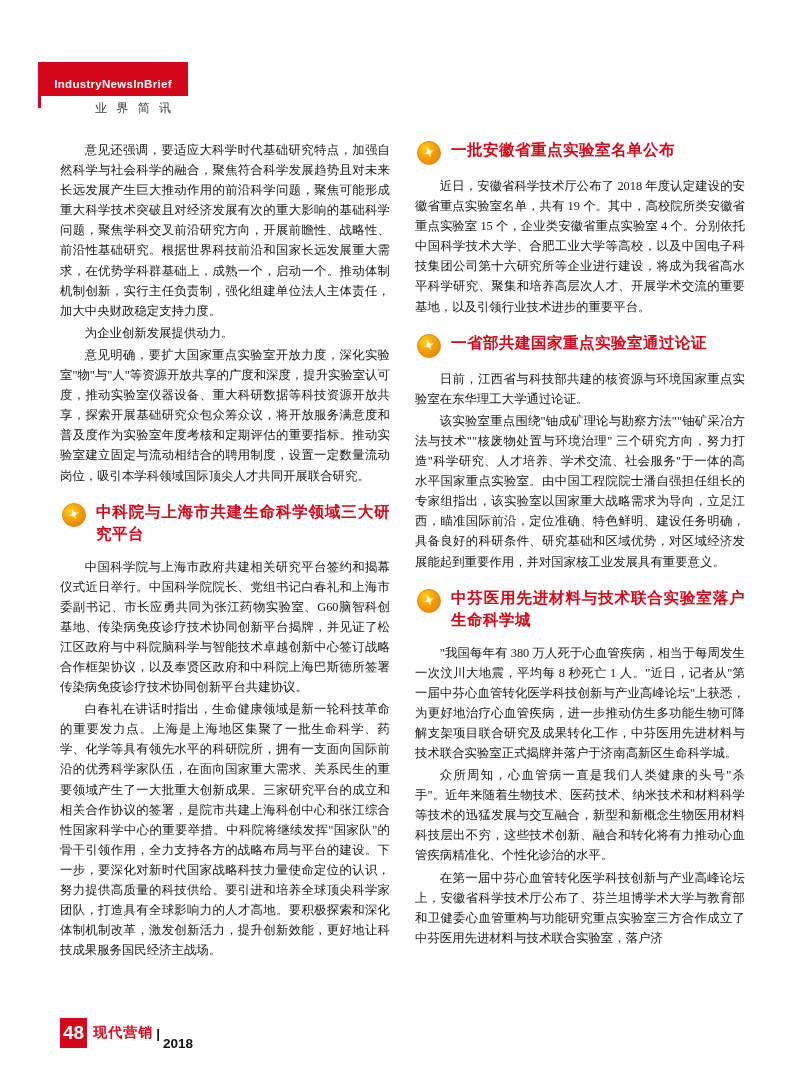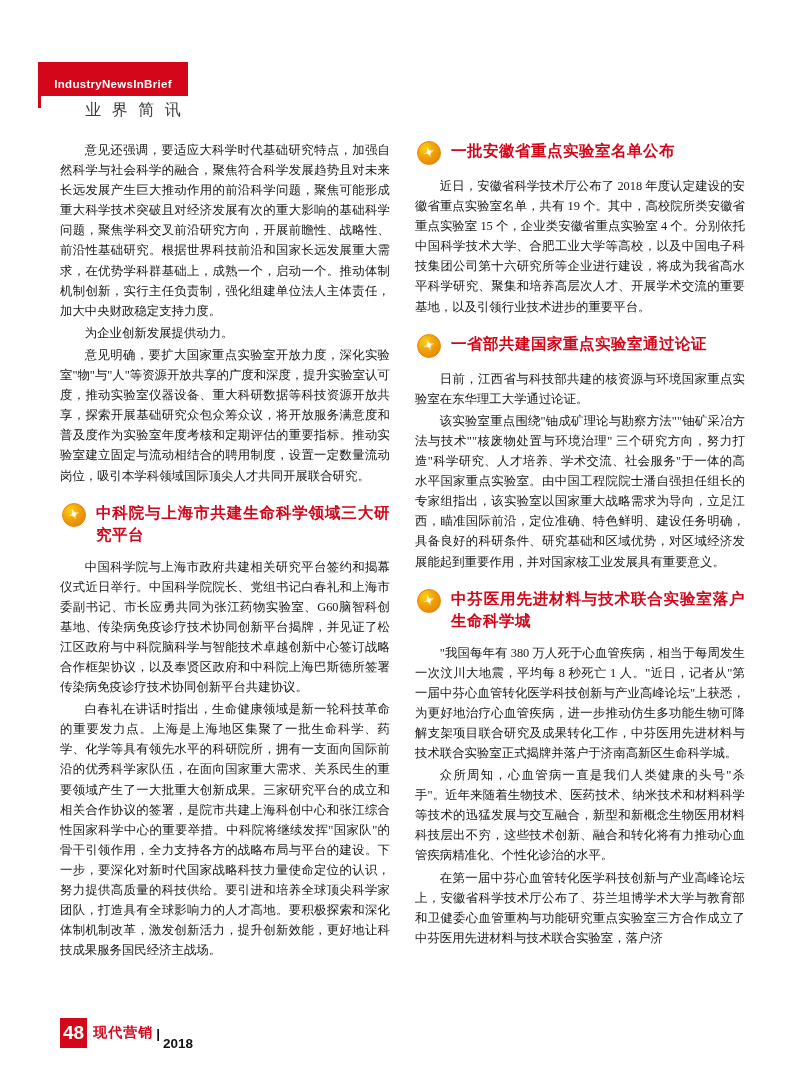--- a/index.html
+++ b/index.html
@@ -36,21 +36,21 @@
     font-weight: bold;
     letter-spacing: 0.3px;
     text-align: center;
     padding: 16px 2px 4px 2px;
     line-height: 1.2;
   }
   .masthead-sub {
     text-align: center;
     color: #3a3a3a;
     font-family: "Liberation Sans", sans-serif;
-    font-size: 16px;
+    font-size: 12px;
     letter-spacing: 3px;
     margin-top: 4px;
     padding-left: 43px;
   }
   .masthead-rule {
     position: absolute;
     left: 0;
     top: 0;
     width: 3px;
     height: 46px;
@@ -78,21 +78,21 @@
 
   
   .section-head {
     position: relative;
     margin: 16px 0 10px 0;
     padding-left: 36px;
     min-height: 26px;
   }
   .section-head .title {
     color: #d3061a;
-    font-family: Liberation Serif, serif;
+    font-family: Liberation Mono, monospace;
     font-weight: bold;
     font-size: 15.5px;
     line-height: 1.45;
     letter-spacing: 0.5px;
   }
   .bullet-icon {
     position: absolute;
     left: 2px;
     top: 1px;
     width: 24px;

